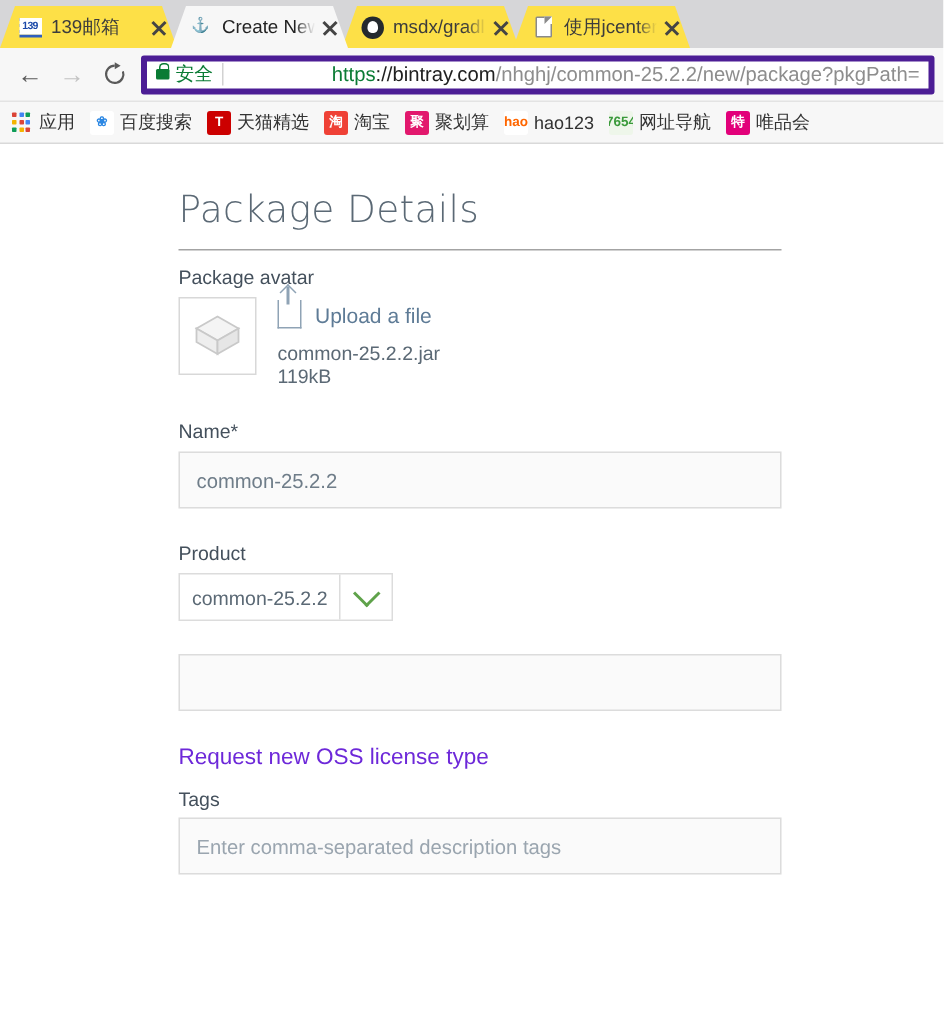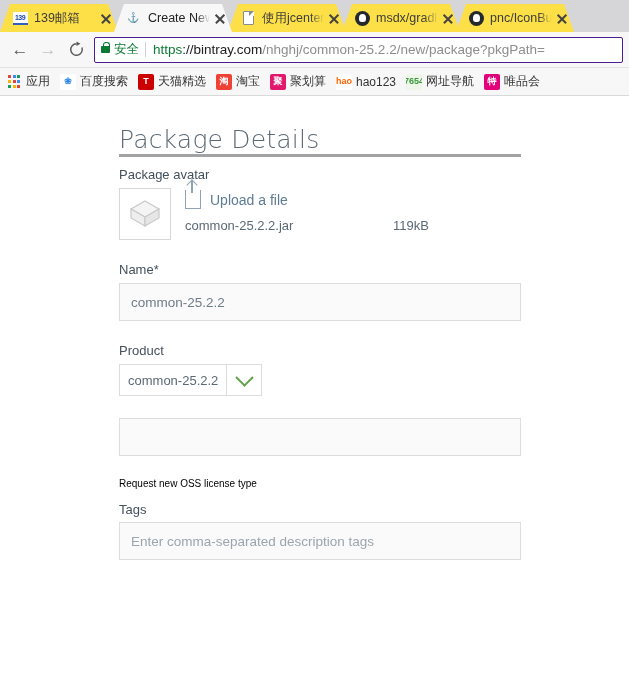--- a/index.html
+++ b/index.html
@@ -132,27 +132,28 @@
     color: #5a5a5a; font-size: 17px;
     cursor: pointer;
     flex: 0 0 auto;
   }
   .navbtn.disabled { color: #c3c3c3; }
   .omnibox {
     flex: 1 1 auto;
     height: 26px;
     margin-left: 4px;
     background: #ffffff;
-    border: 1px solid #4c1d95;
+    border: 4px solid #4c1d95;
     border-radius: 2px;
     display: flex;
     align-items: center;
     padding: 0 6px;
     overflow: hidden;
     font-size: 13.5px;
+    text-align: right;
   }
   .lock {
     width: 9px; height: 7px;
     background: #0a7b34;
     border-radius: 1px;
     position: relative;
     margin-right: 4px;
     flex: 0 0 auto;
   }
   .lock::before {
@@ -236,21 +237,22 @@
     left: 119px;
     top: 28px;
     width: 402px;
   }
   h1.page-title {
     font-family: "DejaVu Sans", sans-serif;
     font-weight: 300;
     font-size: 25px;
     color: #5b6975;
     margin: 0 0 10px 0;
-    border-bottom: 3px solid #a3a3a3;
+    padding-bottom: 12px;
+    border-bottom: 1px solid #a3a3a3;
     letter-spacing: 0.2px;
   }
   .field-label {
     font-size: 13px;
     color: #44505c;
     margin: 0 0 6px 0;
   }
   .avatar-row {
     display: flex;
     align-items: flex-start;
@@ -292,20 +294,21 @@
   .upload-link {
     color: #5e7b96;
     font-size: 14px;
     cursor: pointer;
   }
   .file-row {
     display: flex;
     margin-top: 9px;
     font-size: 13px;
     color: #5b6975;
+    flex-direction: column;
   }
   .file-name { width: 208px; }
   .file-size { color: #5b6975; }
 
   .grp { margin-top: 22px; }
   .text-input {
     width: 402px;
     height: 38px;
     background: #fafafa;
     border: 1px solid #dcdcdc;
@@ -352,22 +355,22 @@
   }
   .chev {
     width: 13px; height: 13px;
     border-left: 2px solid #5fa24a;
     border-bottom: 2px solid #5fa24a;
     transform: rotate(-45deg) translate(2px, -2px);
   }
   .oss-link {
     display: inline-block;
     margin-top: 11px;
-    font-size: 10px;
-    color: #000000;
+    font-size: 15px;
+    color: #6d28d9;
     cursor: pointer;
   }
   .grp-tight { margin-top: 11px; }
   .label-tight { margin-bottom: 5px; }
 </style>
 </head>
 <body>
 
 <div class="browser">
 
@@ -382,41 +385,34 @@
     </div>
 
     <div class="tab active">
       <span class="favicon fav-anchor">⚓</span>
       <span class="tab-title">Create New</span>
       <span class="tab-close"></span>
     </div>
 
     <div class="tab">
       <span class="favicon">
+          <span class="fav-gh"></span>
+        </span>
+      <span class="tab-title">msdx/gradl</span>
+      <span class="tab-close"></span>
+    </div>
+
+    <div class="tab">
+      <span class="favicon">
           <span class="fav-doc"></span>
         </span>
       <span class="tab-title">使用jcenter</span>
       <span class="tab-close"></span>
     </div>
 
-    <div class="tab">
-      <span class="favicon">
-          <span class="fav-gh"></span>
-        </span>
-      <span class="tab-title">msdx/gradl</span>
-      <span class="tab-close"></span>
-    </div>
-
-    <div class="tab">
-      <span class="favicon">
-          <span class="fav-gh"></span>
-        </span>
-      <span class="tab-title">pnc/IconBu</span>
-      <span class="tab-close"></span>
-    </div>
 
   </div>
 
   <div class="toolbar">
     <div class="navbtn">←</div>
     <div class="navbtn disabled">→</div>
     <div class="navbtn">
       <svg width="17" height="17" viewBox="0 0 20 20">
         <path d="M10 3.2a6.8 6.8 0 1 0 6.4 4.5" fill="none" stroke="#5a5a5a" stroke-width="1.7"></path>
         <path d="M10 0.6 L10 6.0 L14.6 3.3 Z" fill="#5a5a5a"></path>

